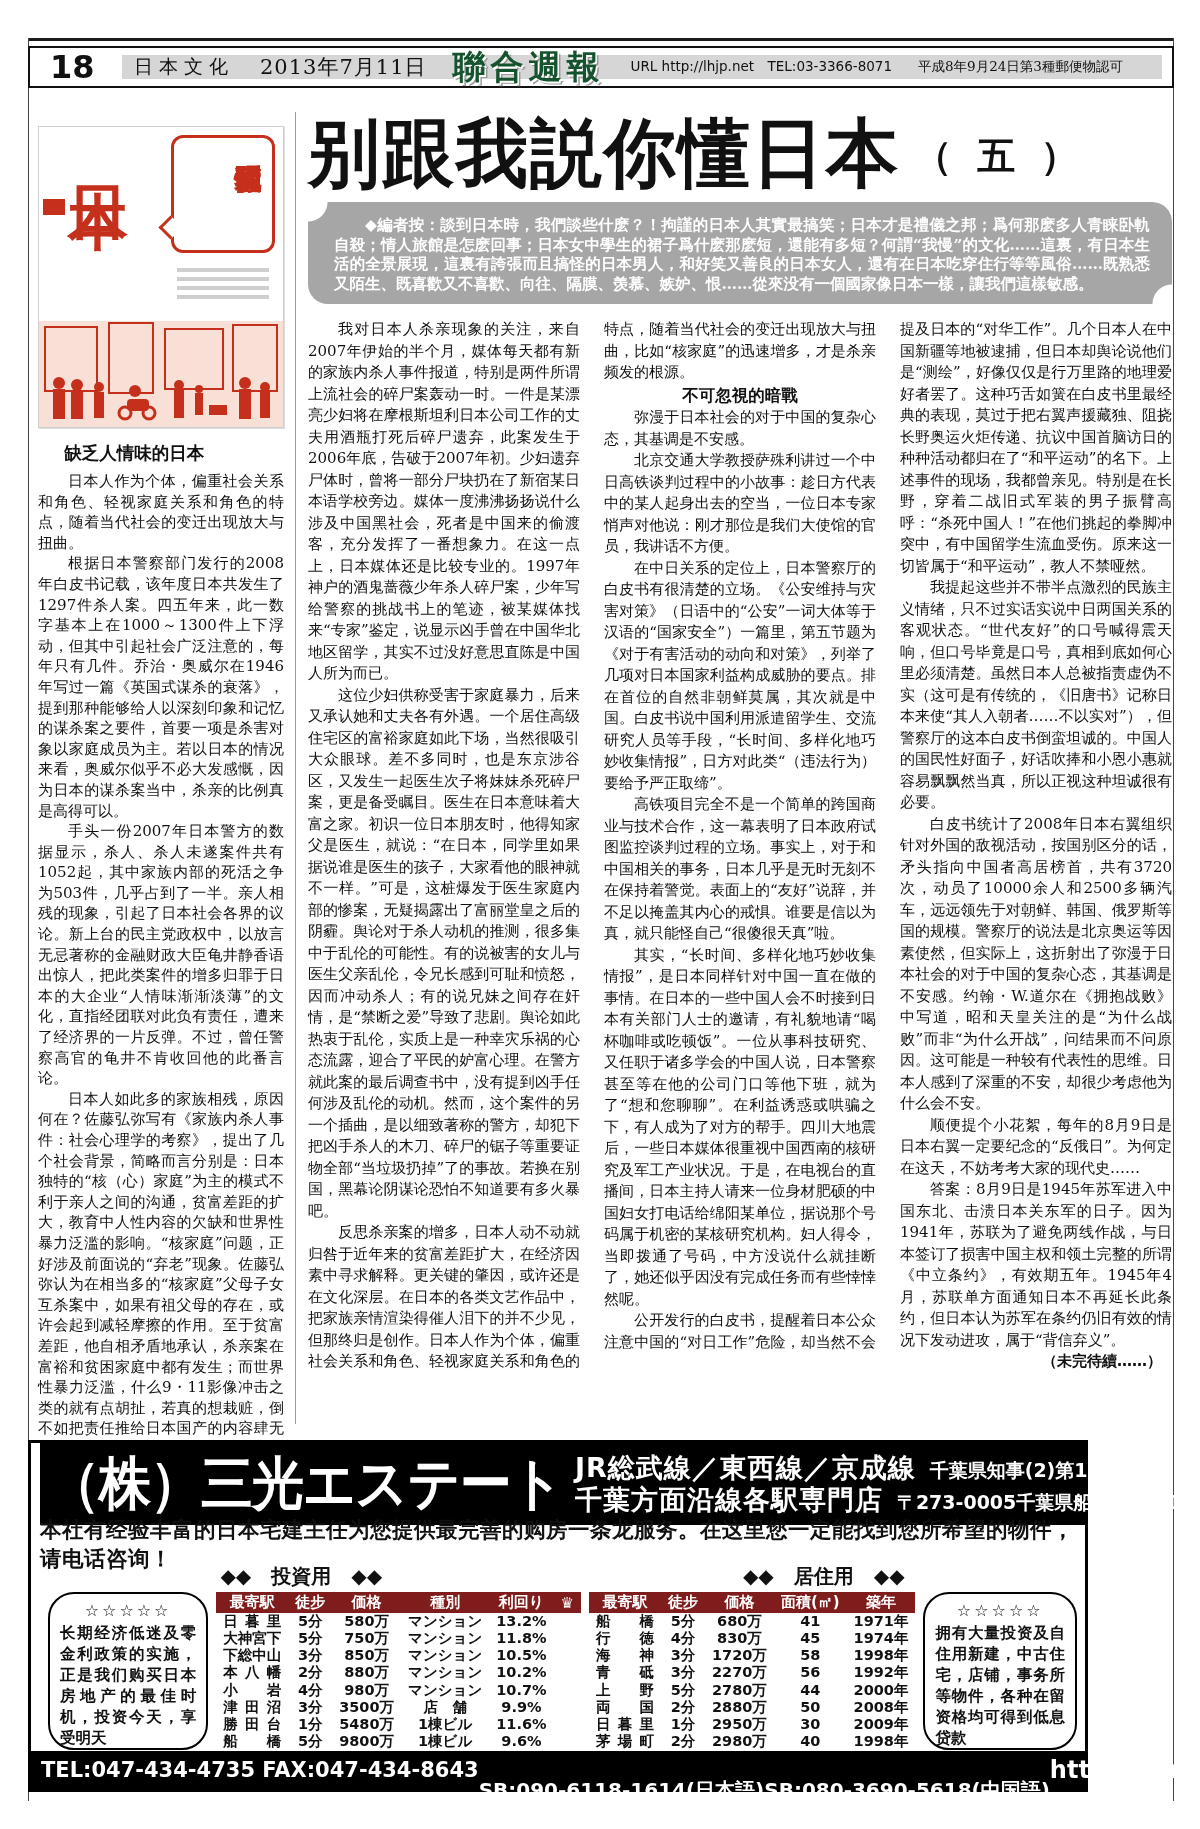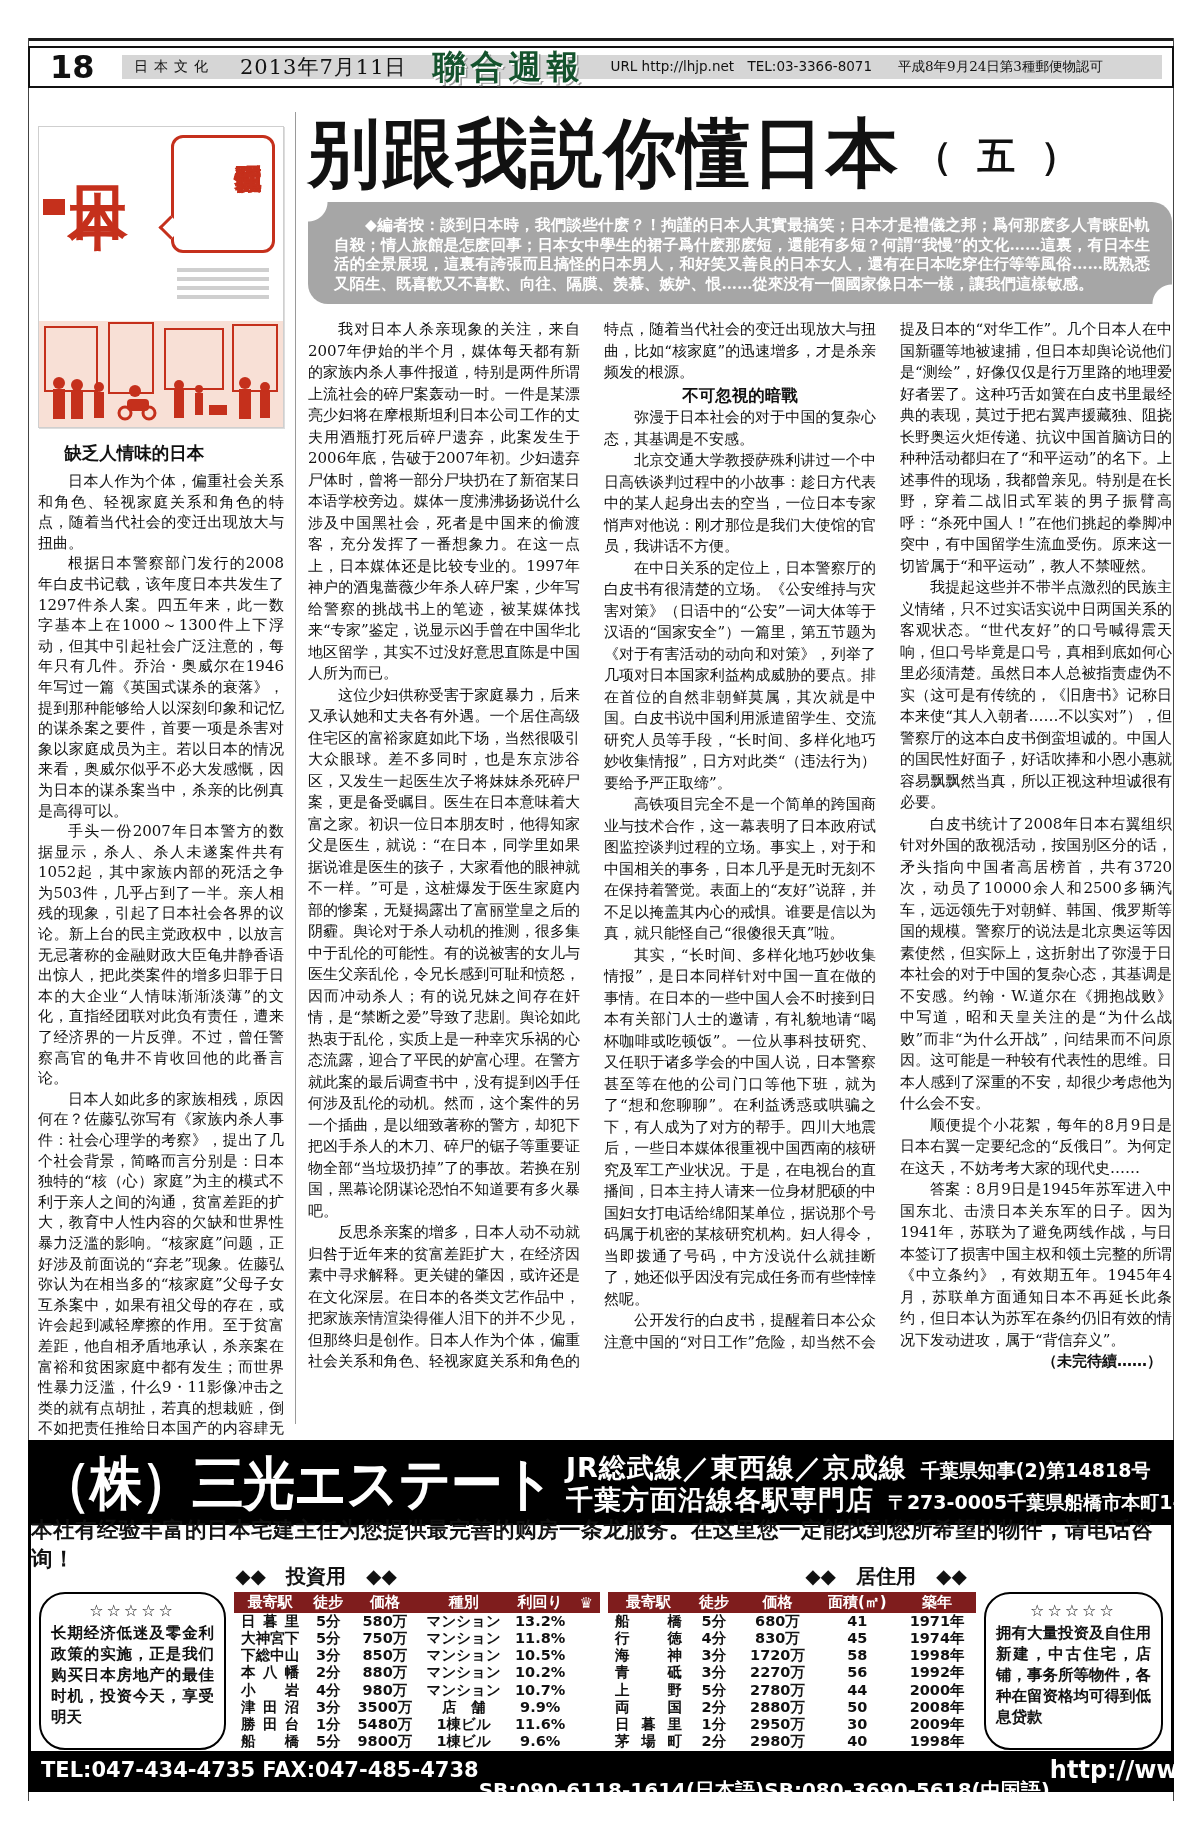--- a/index.html
+++ b/index.html
@@ -10,21 +10,21 @@
   .side-rule-l { position:absolute; left:28px; top:38px; bottom:28px; border-left:1px solid #444; }
   .side-rule-r { position:absolute; right:26px; top:38px; bottom:28px; border-right:1px solid #444; }
 
   
   .header { position:absolute; left:28px; top:46px; width:1146px; height:42px;
             border:2px solid #111; background:#fff; display:flex; align-items:stretch; }
   .hnum { width:92px; display:flex; align-items:center; padding-left:20px;
           font:bold 32px "DejaVu Sans", sans-serif; }
   .hgray { flex:1; background:#d6d6d6; margin:7px 10px 7px 0; display:flex;
            align-items:center; padding:0 12px; gap:26px; white-space:nowrap; }
-  .hsection { font-size:14px; letter-spacing:6px; }
+  .hsection { font-size:19px; letter-spacing:6px; }
   .hdate { font-size:21px; letter-spacing:1px; }
   .hmast { font-family:"DejaVu Sans", sans-serif; font-weight:900; font-size:33px;
            letter-spacing:5px; color:#14532d; text-shadow:1.5px 1.5px 0 #fff, 3px 3px 0 #9a9a9a; }
   .hcontact { font-size:13.5px; font-family:"DejaVu Sans", sans-serif; }
   .hlicense { font-size:13.5px; }
 
   
   .sidebar { position:absolute; left:38px; top:126px; width:246px; }
   .cover { position:relative; height:302px; border:1px solid #cfcfcf; background:#fff; overflow:hidden;
            box-shadow:1px 1px 0 #ddd; }
@@ -65,22 +65,22 @@
              linear-gradient(#a6a6a6,#a6a6a6); }
   .bodyflow { margin-top:15px; height:1084px; column-count:3; column-gap:24px;
               font-size:15px; line-height:21.5px; text-align:justify; overflow:hidden; }
   .bodyflow p { text-indent:2em; }
   .bodyflow p[data-type="h"] { text-indent:0; text-align:center; font-weight:bold;
               font-family:"DejaVu Sans", sans-serif; font-size:16.5px; padding:1px 0; }
   .bodyflow p[data-type="end"] { text-indent:0; text-align:right; font-weight:bold;
               font-family:"DejaVu Sans", sans-serif; padding-right:10px; }
 
   
-  .ad { position:absolute; left:28px; top:1440px; width:1146px; height:352px;
-        border:3px solid #000; background:#fff; font-family:"DejaVu Sans", sans-serif; }
+  .ad { position:absolute; left:28px; top:1440px; width:1060px; height:352px;
+        border:3px solid #000; background:#fff; font-family:"DejaVu Sans", sans-serif;padding-left:9px; }
   .ad-band1 { height:82px; background:#000; color:#fff; display:flex; align-items:center;
               padding:0 8px; gap:12px; white-space:nowrap; }
   .ad-company { font-weight:900; font-size:52px; letter-spacing:-1px; transform:scaleY(1.1); }
   .ad-mid { display:flex; flex-direction:column; line-height:1.2; }
   .ad-mid-row { display:flex; align-items:baseline; gap:14px; }
   .ad-train, .ad-branch { font-weight:900; font-size:27px; letter-spacing:1px; }
   .ad-lic, .ad-addr { font-weight:bold; font-size:19px; }
   .ad-slogan { height:38px; display:flex; align-items:center; justify-content:center;
                font-weight:900; font-size:21.5px; letter-spacing:0.5px; }
   .ad-secheads { display:flex; height:27px; font-weight:900; font-size:20px; }
@@ -385,19 +385,19 @@
               <td>1998年</td>
             </tr>
           </tbody>
       </table>
       <div class="star-box sb-right">
         <div class="stars">☆☆☆☆☆</div>
         <span>拥有大量投资及自住用新建，中古住宅，店铺，事务所等物件，各种在留资格均可得到低息贷款</span>
       </div>
     </div>
     <div class="ad-foot">
-      <span class="tel">TEL:047-434-4735 FAX:047-485-4738</span>
+      <span class="tel">TEL:047-434-4735 FAX:047-434-8643</span>
       <span class="sb">SB:090-6118-1614(日本語)</span>
       <span class="sb">SB:080-3690-5618(中国語)</span>
       <span class="url">http://www.sankou-estate.com</span>
     </div>
   </div>
 </div>
 
 </body></html>

